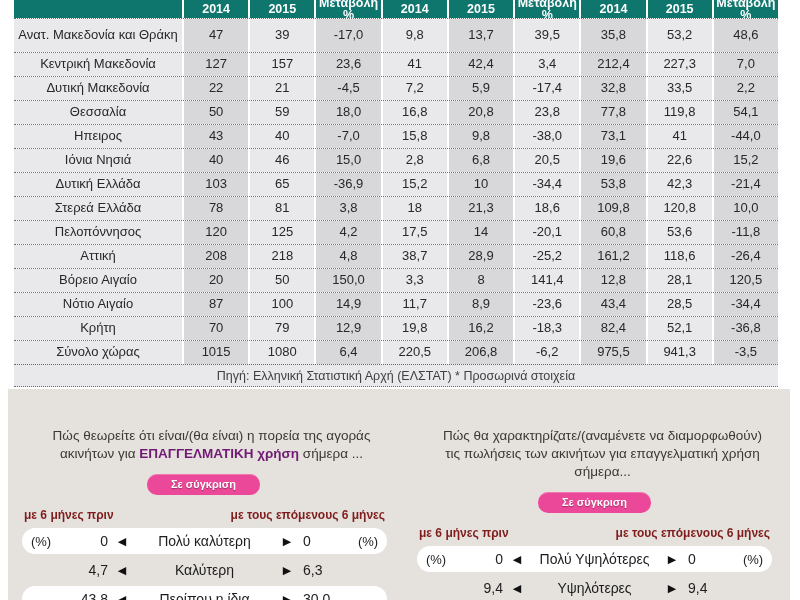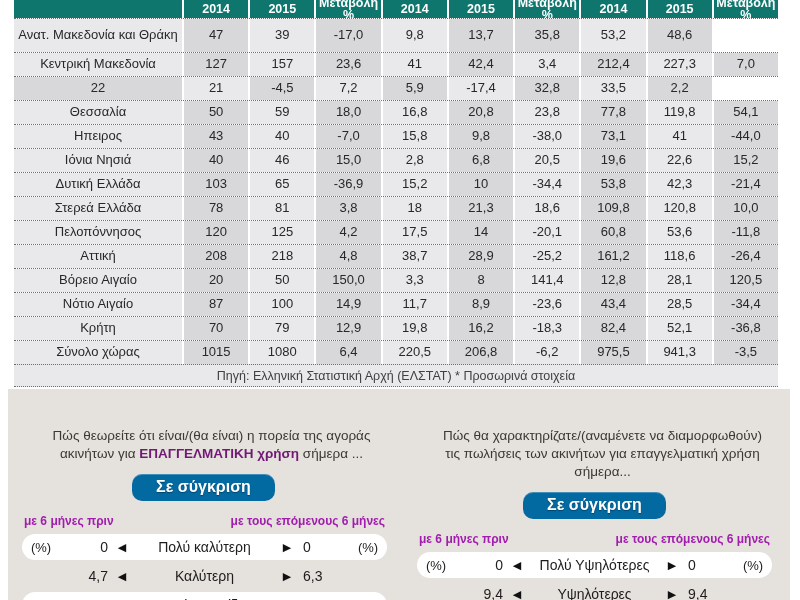--- a/index.html
+++ b/index.html
@@ -45,28 +45,28 @@
   }
   .survey-col{width:391px;box-sizing:border-box;padding-top:38px;}
   .question{
     text-align:center;font-size:13.5px;line-height:18px;color:#3b3835;
     padding:0 8px;
     margin-left:16px;
   }
   .question b{font-weight:bold;color:#701a75;}
   .badge-wrap{text-align:center;margin-top:11px;}
   .badge{
-    display:inline-block;background:#0369a1;color:#ffffff;
-    font-weight:bold;font-size:16px;padding:4px 24px 5px 24px;
+    display:inline-block;background:#ec4899;color:#ffffff;
+    font-weight:bold;font-size:11px;padding:4px 24px 5px 24px;
     border-radius:10px;text-shadow:0 1px 1px rgba(0,0,0,.35);
     box-shadow:inset 0 1px 0 rgba(255,255,255,.25);
   }
   .col-labels{
     display:flex;justify-content:space-between;
-    font-weight:bold;font-size:12px;color:#a21caf;
+    font-weight:bold;font-size:12px;color:#7f1d1d;
     margin:13px 14px 6px 16px;
   }
   .srows{margin:0 12px 0 14px;}
   .right-col .srows{margin:0 18px 0 18px;}
   .right-col .col-labels{margin:13px 20px 6px 20px;}
   .srow{
     display:grid;grid-template-columns:38px 50px 24px 1fr 24px 50px 38px;
     align-items:center;height:26px;margin-bottom:3px;border-radius:13px;
     font-size:14px;color:#1d1d1d;
   }
@@ -115,37 +115,39 @@
       </div>
     </div>
   <div id="t-body">
       <div class="trow tall">
         <div class="tcell col-region">Ανατ. Μακεδονία και Θράκη</div>
         <div class="tcell col-odd">47</div>
         <div class="tcell col-even">39</div>
         <div class="tcell col-odd">-17,0</div>
         <div class="tcell col-even">9,8</div>
         <div class="tcell col-odd">13,7</div>
+        <div class="tcell col-even">39,5</div>
         <div class="tcell col-odd">35,8</div>
         <div class="tcell col-even">53,2</div>
         <div class="tcell col-odd">48,6</div>
       </div>
       <div class="trow">
         <div class="tcell col-region">Κεντρική Μακεδονία</div>
         <div class="tcell col-odd">127</div>
         <div class="tcell col-even">157</div>
         <div class="tcell col-odd">23,6</div>
         <div class="tcell col-even">41</div>
         <div class="tcell col-odd">42,4</div>
         <div class="tcell col-even">3,4</div>
         <div class="tcell col-odd">212,4</div>
         <div class="tcell col-even">227,3</div>
         <div class="tcell col-odd">7,0</div>
       </div>
       <div class="trow">
+        <div class="tcell col-region">Δυτική Μακεδονία</div>
         <div class="tcell col-odd">22</div>
         <div class="tcell col-even">21</div>
         <div class="tcell col-odd">-4,5</div>
         <div class="tcell col-even">7,2</div>
         <div class="tcell col-odd">5,9</div>
         <div class="tcell col-even">-17,4</div>
         <div class="tcell col-odd">32,8</div>
         <div class="tcell col-even">33,5</div>
         <div class="tcell col-odd">2,2</div>
       </div>

